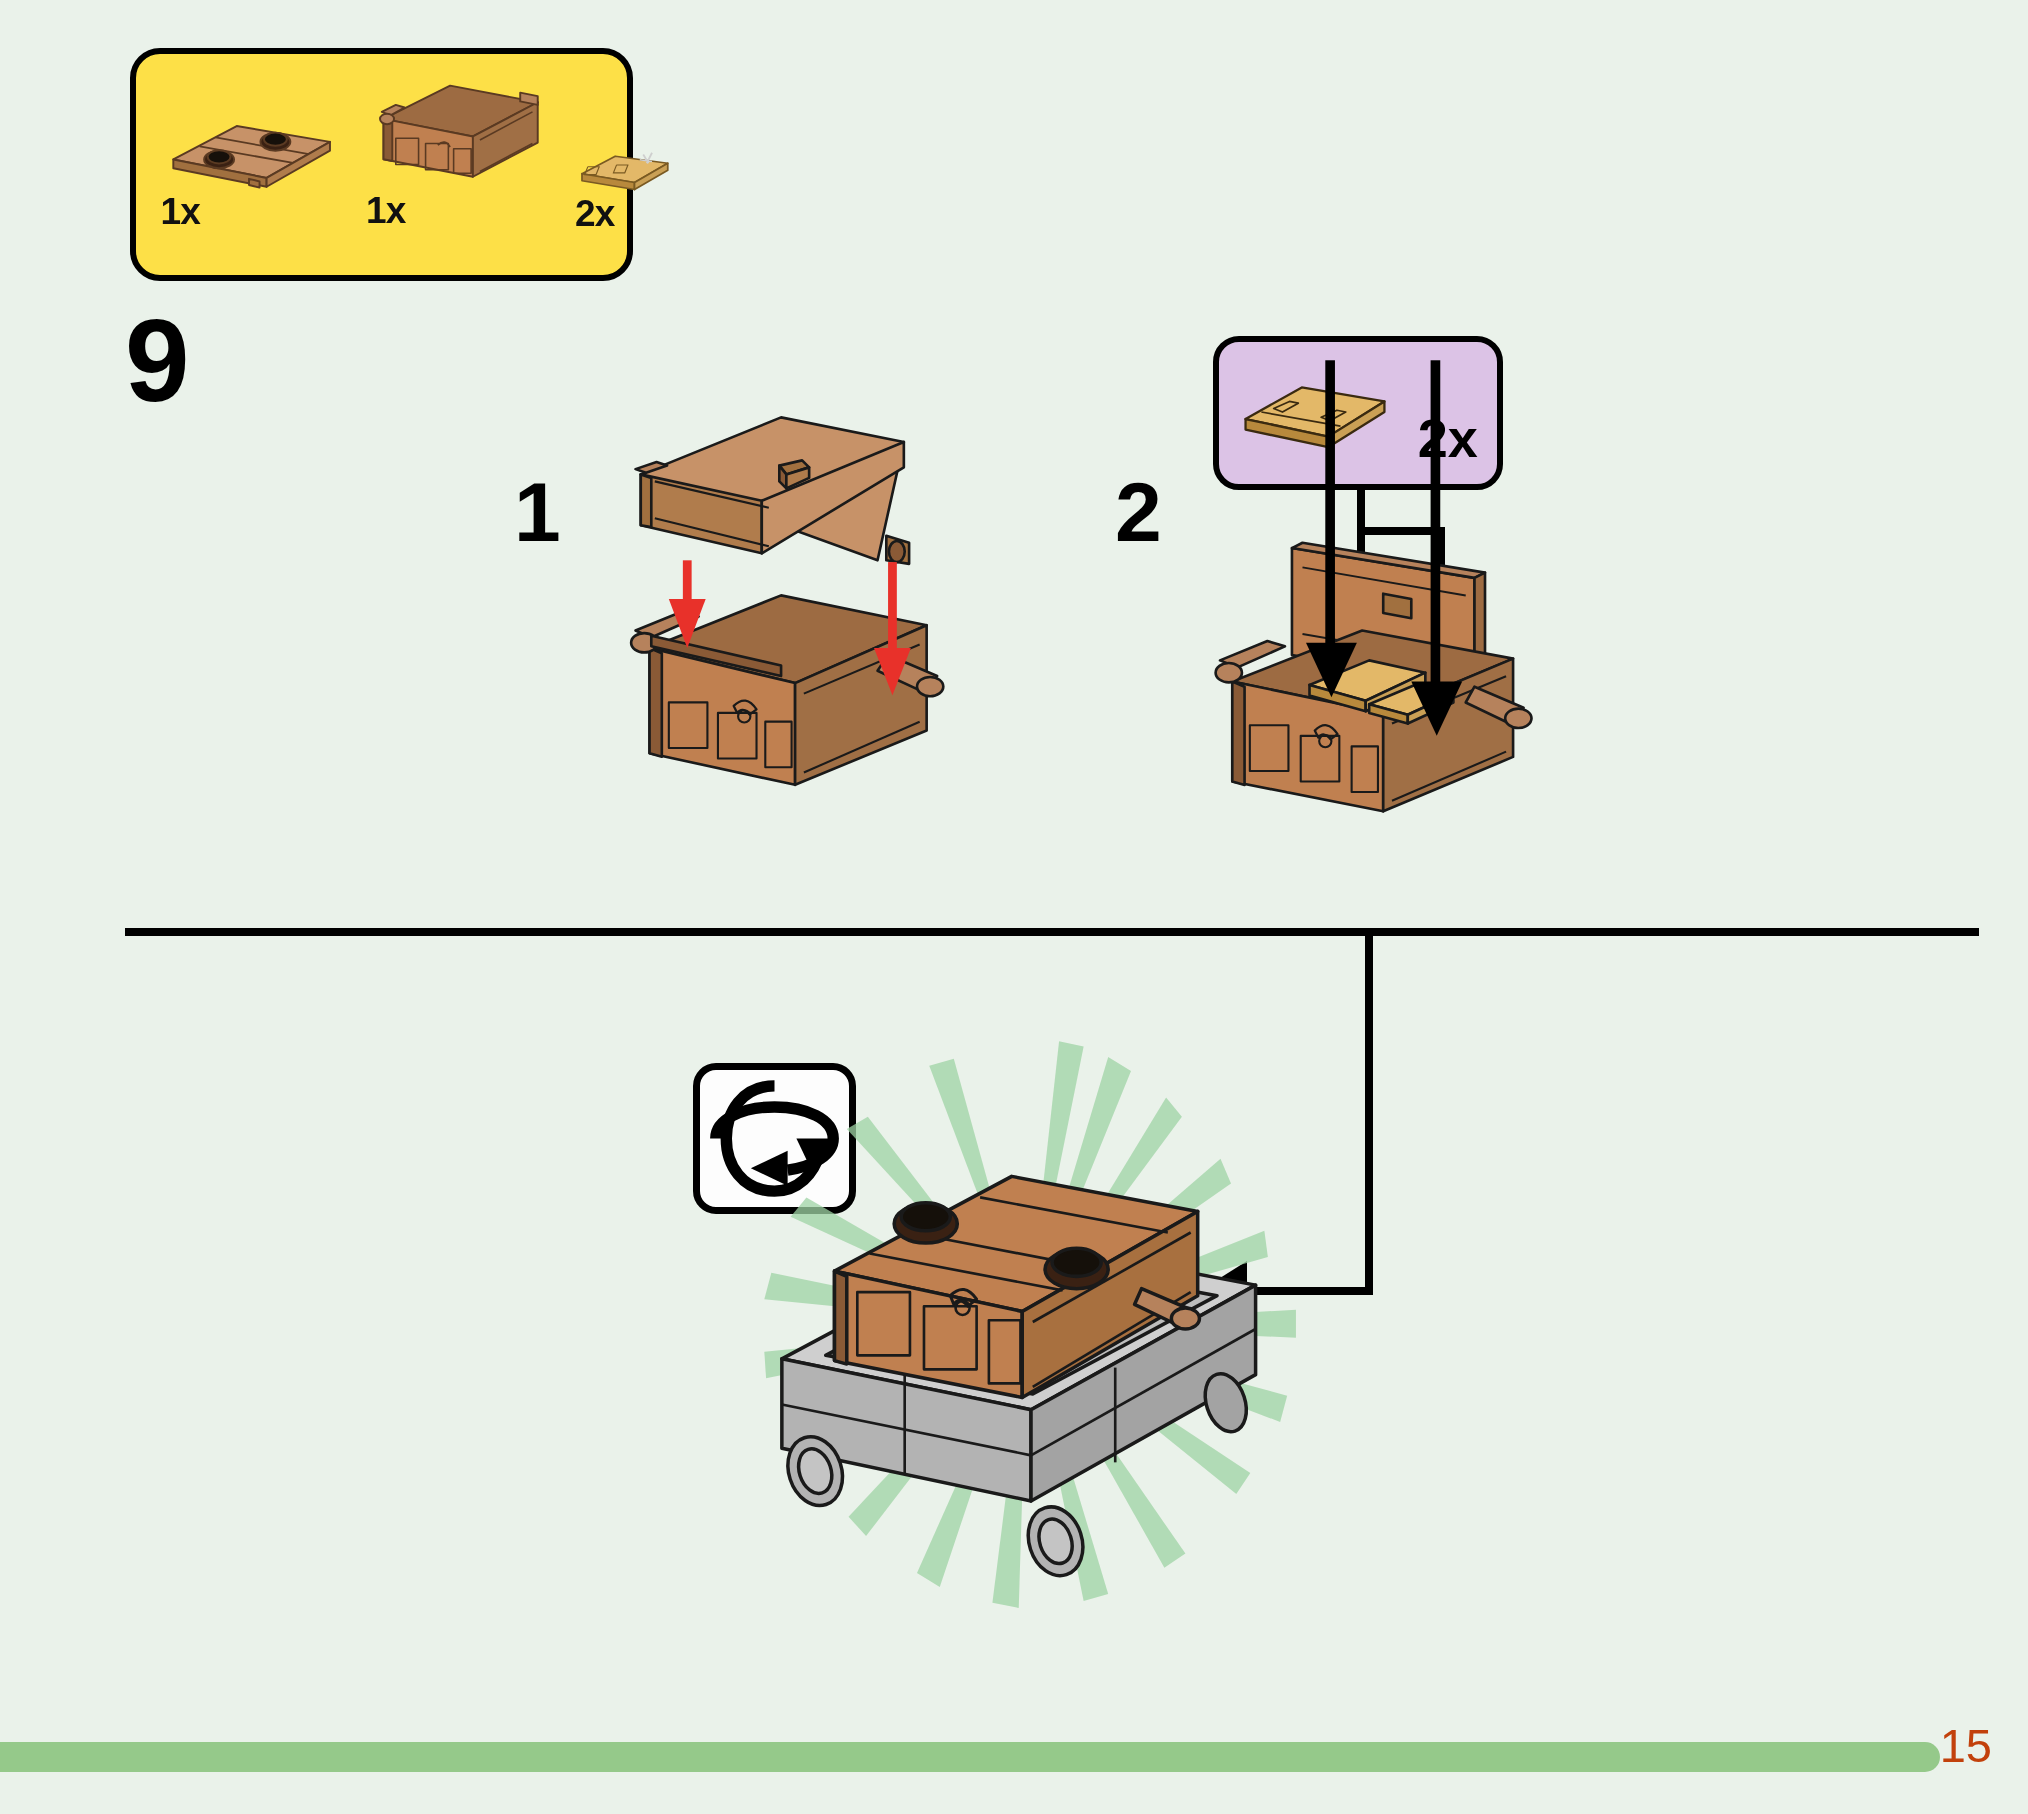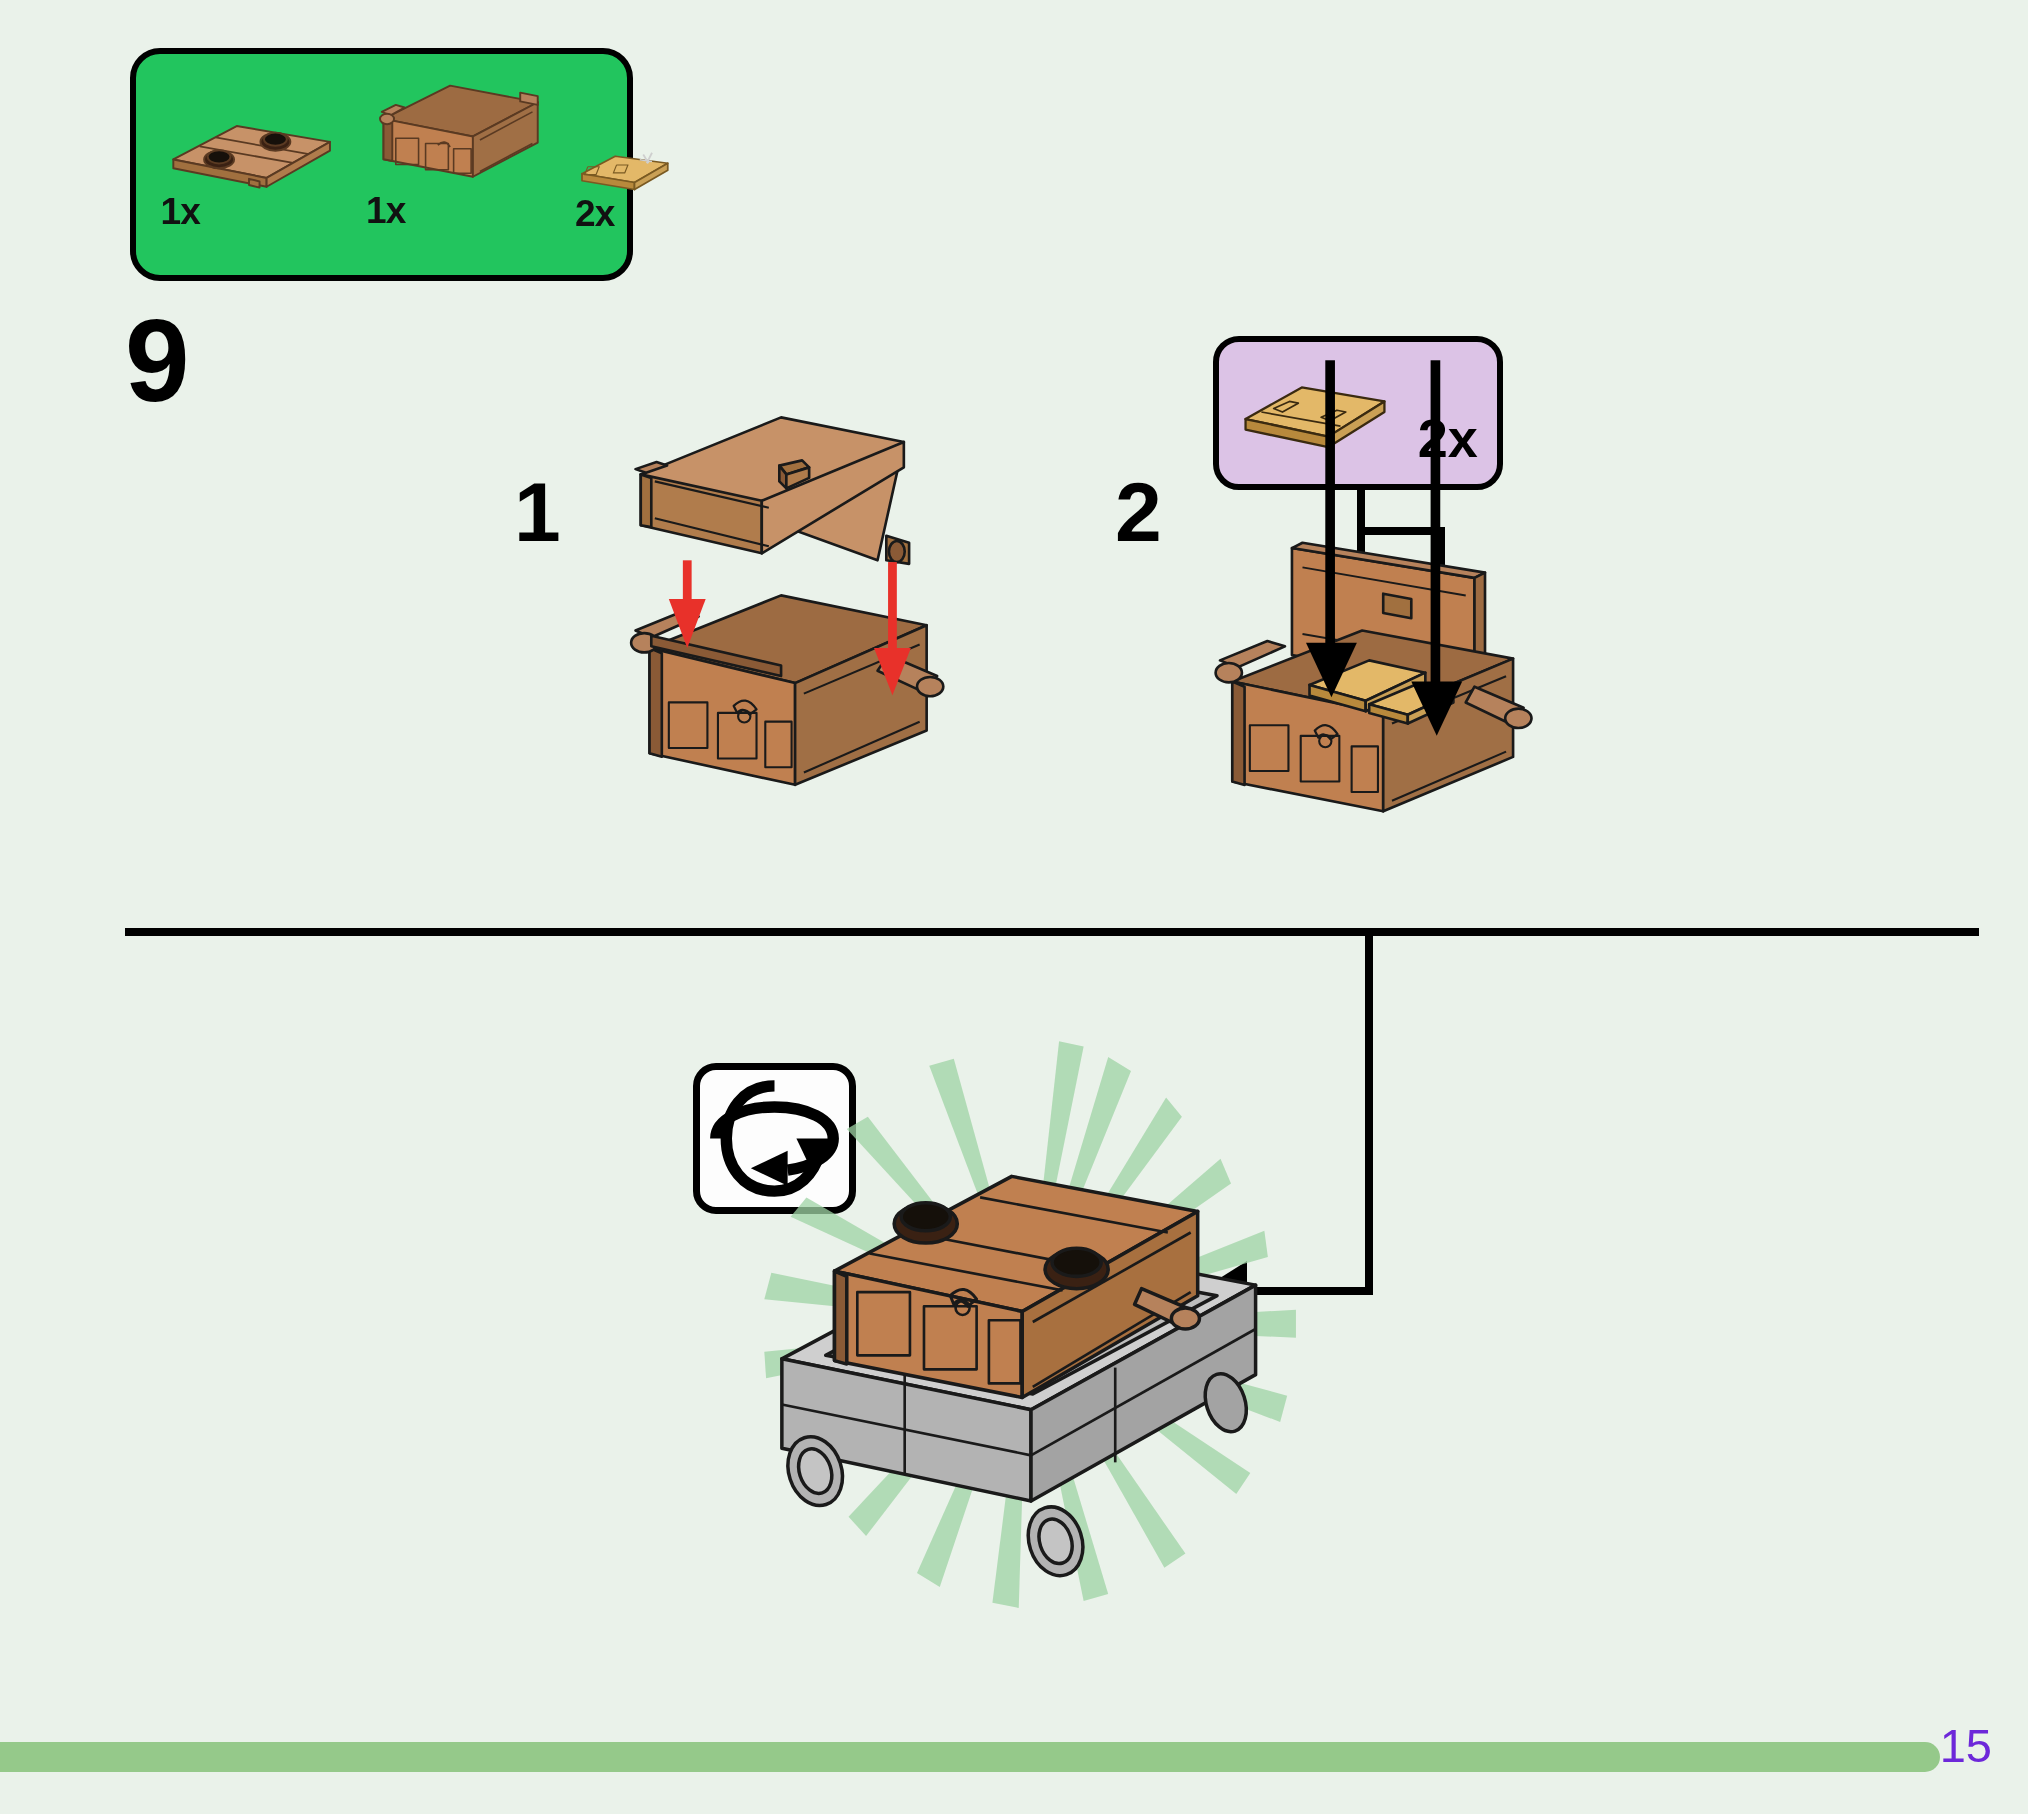--- a/index.html
+++ b/index.html
@@ -7,21 +7,21 @@
     width:2029px;height:1814px;
     background:#eaf2ea;
     font-family:"Liberation Sans", sans-serif;
     position:relative;overflow:hidden;
   }
   .page{position:absolute;inset:0;}
 
   
   .parts-box{
     position:absolute;left:130px;top:48px;width:503px;height:233px;
-    background:#22c55e;border:6.1px solid #000;border-radius:30px;
+    background:#fde047;border:6.1px solid #000;border-radius:30px;
     box-sizing:border-box;
   }
   .parts-row{position:absolute;inset:0;}
   .part-cell{position:absolute;text-align:left;}
   .part-qty{
     font-size:37px;font-weight:700;color:#111;letter-spacing:-0.9px;
     line-height:1;
   }
   .part-art{position:relative;}
 
@@ -73,21 +73,21 @@
   .callout-leader-h{position:absolute;left:1357px;top:527px;width:88px;height:8px;background:#000;}
   .callout-leader-v2{position:absolute;left:1437px;top:527px;width:8px;height:53px;background:#000;}
 
   
   .footer-bar{
     position:absolute;left:0;top:1742px;width:1940px;height:30px;
     background:#95c98a;border-radius:0 15px 15px 0;
   }
   .page-number{
     position:absolute;right:37px;top:1722px;
-    font-size:47px;font-weight:400;color:#6d28d9;line-height:1;
+    font-size:47px;font-weight:400;color:#c2410c;line-height:1;
   }
 
   
   .rotate-icon{
     position:absolute;left:693px;top:1063px;width:163px;height:151px;
     background:#fdfdfd;border:7px solid #000;border-radius:23px;
     box-sizing:border-box;
   }
 
   

